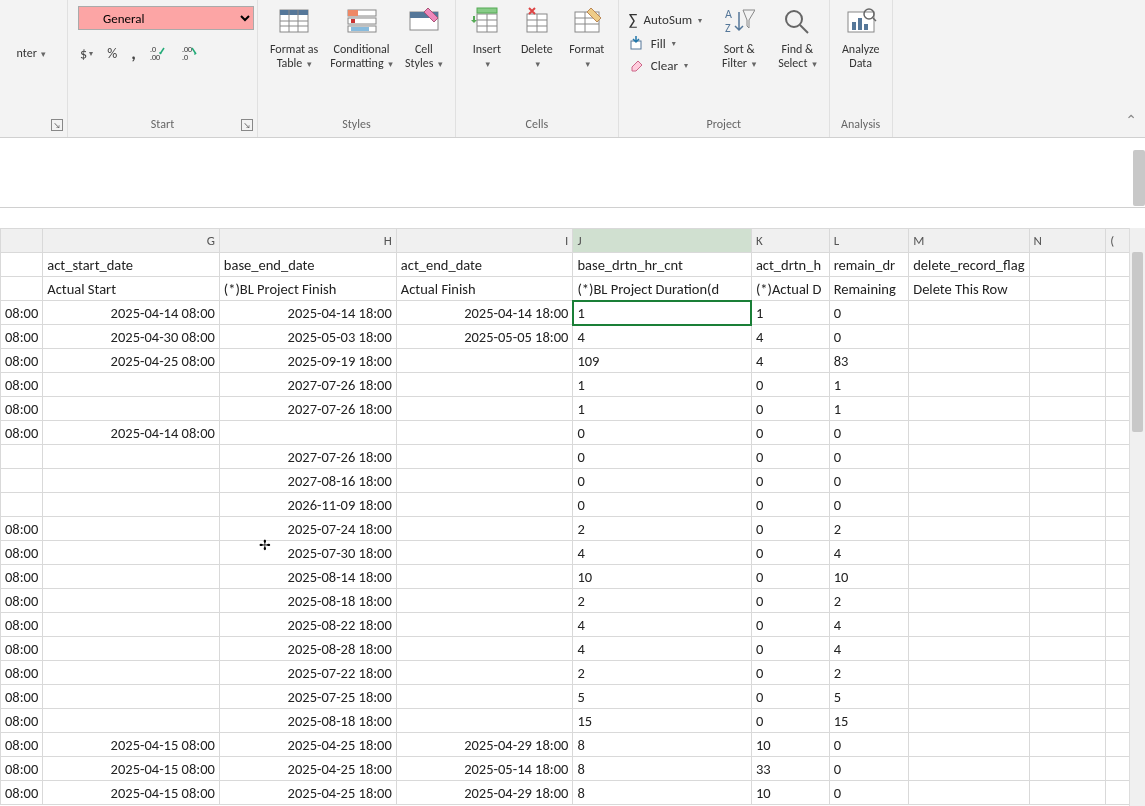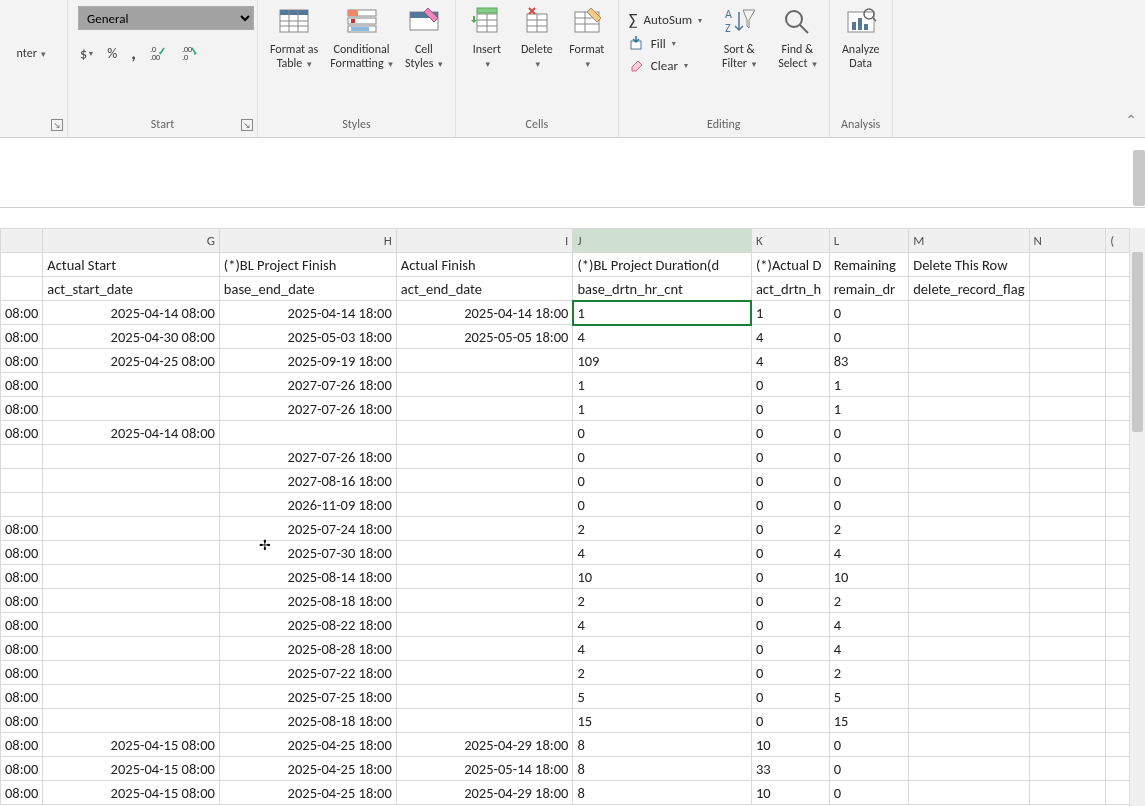--- a/index.html
+++ b/index.html
@@ -10,21 +10,21 @@
   .group-body { flex: 1; display: flex; align-items: flex-start; padding-top: 2px;}
   .group-label { text-align: center; font-size: 12px; color: #666; padding: 4px 0 6px; position: relative;}
   .dlg { position: absolute; right: 4px; bottom: 6px; width: 12px; height: 12px; border: 1px solid #888; display:flex; align-items:center; justify-content:center; font-size:8px; color:#666;}
   .dlg::after{content:"↘"; font-size:8px;}
   
   .col { display:flex; flex-direction:column; align-items:center; gap:2px; padding: 4px 2px;}
   .big-btn { display:flex; flex-direction:column; align-items:center; justify-content:flex-start; padding: 4px 6px; font-size:12px; color:#333; cursor:default; text-align:center; line-height:1.2; min-width:50px;}
   .big-btn .ico { width:32px; height:32px; margin-bottom:4px; display:flex; align-items:center; justify-content:center;}
   .big-btn .caret { font-size:9px; color:#666; margin-left:2px;}
   
-  .nf-select { width:176px; height:24px; font-size:13px; border:1px solid #aaa; background:#a3a3a3; padding:0 4px;}
+  .nf-select { width:176px; height:24px; font-size:13px; border:1px solid #aaa; background:#fca5a5; padding:0 20px;}
   .nf-row { display:flex; gap:10px; align-items:center; margin-top:10px;}
   .nf-btn { font-size:14px; color:#444; padding:2px 2px; display:flex; align-items:center; gap:2px;}
   .caret-s { font-size:8px; color:#666; }
   
   .mini-row { display:flex; align-items:center; gap:6px; font-size:13px; color:#333; padding:2px 0;}
   
   .formula-bar { height: 70px; background:#fff; border-bottom:1px solid #d0d0d0; position:relative;}
   
   .sheet { position:absolute; top: 228px; left:0; right:0; bottom:0; overflow:hidden; font-size:14.5px; color:#222;}
   
@@ -231,21 +231,21 @@
       <div class="big-btn">
         <span class="ico">
           <svg width="32" height="32">
               <circle cx="13" cy="13" r="8" fill="none" stroke="#666" stroke-width="2"></circle>
               <line x1="19" y1="19" x2="27" y2="27" stroke="#666" stroke-width="2"></line>
             </svg>
         </span>
         <span>Find &amp;<br>Select <span class="caret">▾</span></span>
       </div>
     </div>
-    <div class="group-label">Editing</div>
+    <div class="group-label">Project</div>
   </div>
 
   <div class="group">
     <div class="group-body">
       <div class="big-btn">
         <span class="ico">
           <svg width="32" height="32">
               <rect x="3" y="6" width="26" height="20" fill="#fff" stroke="#888"></rect>
               <rect x="7" y="16" width="4" height="8" fill="#579"></rect>
               <rect x="13" y="12" width="4" height="12" fill="#579"></rect>
@@ -279,42 +279,42 @@
           <th class="colK">K</th>
           <th class="colL">L</th>
           <th class="colM">M</th>
           <th class="colN">N</th>
           <th class="colO">(</th>
         </tr>
     </thead>
     <tbody id="tbody">
         <tr class="hdr-row">
           <td class="colF" style="text-align: left;"></td>
+          <td class="colG" style="text-align: left;">act_start_date</td>
+          <td class="colH" style="text-align: left;">base_end_date</td>
+          <td class="colI" style="text-align: left;">act_end_date</td>
+          <td class="colJ" style="text-align: left;">base_drtn_hr_cnt</td>
+          <td class="colK" style="text-align: left;">act_drtn_h</td>
+          <td class="colL" style="text-align: left;">remain_dr</td>
+          <td class="colM" style="text-align: left; overflow: visible;">delete_record_flag</td>
+          <td class="colN" style="text-align: left;"></td>
+          <td class="colO" style="text-align: left;"></td>
+        </tr>
+        <tr class="hdr-row">
+          <td class="colF" style="text-align: left;"></td>
           <td class="colG" style="text-align: left;">Actual Start</td>
           <td class="colH" style="text-align: left;">(*)BL Project Finish</td>
           <td class="colI" style="text-align: left;">Actual Finish</td>
           <td class="colJ" style="text-align: left;">(*)BL Project Duration(d</td>
           <td class="colK" style="text-align: left;">(*)Actual D</td>
           <td class="colL" style="text-align: left;">Remaining</td>
           <td class="colM" style="text-align: left; overflow: visible;">Delete This Row</td>
           <td class="colN" style="text-align: left;"></td>
           <td class="colO" style="text-align: left;"></td>
         </tr>
-        <tr class="hdr-row">
-          <td class="colF" style="text-align: left;"></td>
-          <td class="colG" style="text-align: left;">act_start_date</td>
-          <td class="colH" style="text-align: left;">base_end_date</td>
-          <td class="colI" style="text-align: left;">act_end_date</td>
-          <td class="colJ" style="text-align: left;">base_drtn_hr_cnt</td>
-          <td class="colK" style="text-align: left;">act_drtn_h</td>
-          <td class="colL" style="text-align: left;">remain_dr</td>
-          <td class="colM" style="text-align: left; overflow: visible;">delete_record_flag</td>
-          <td class="colN" style="text-align: left;"></td>
-          <td class="colO" style="text-align: left;"></td>
-        </tr>
         <tr>
           <td class="colF">08:00</td>
           <td class="colG">2025-04-14 08:00</td>
           <td class="colH">2025-04-14 18:00</td>
           <td class="colI">2025-04-14 18:00</td>
           <td class="colJ selected-cell">1</td>
           <td class="colK">1</td>
           <td class="colL">0</td>
           <td class="colM"></td>
           <td class="colN"></td>

